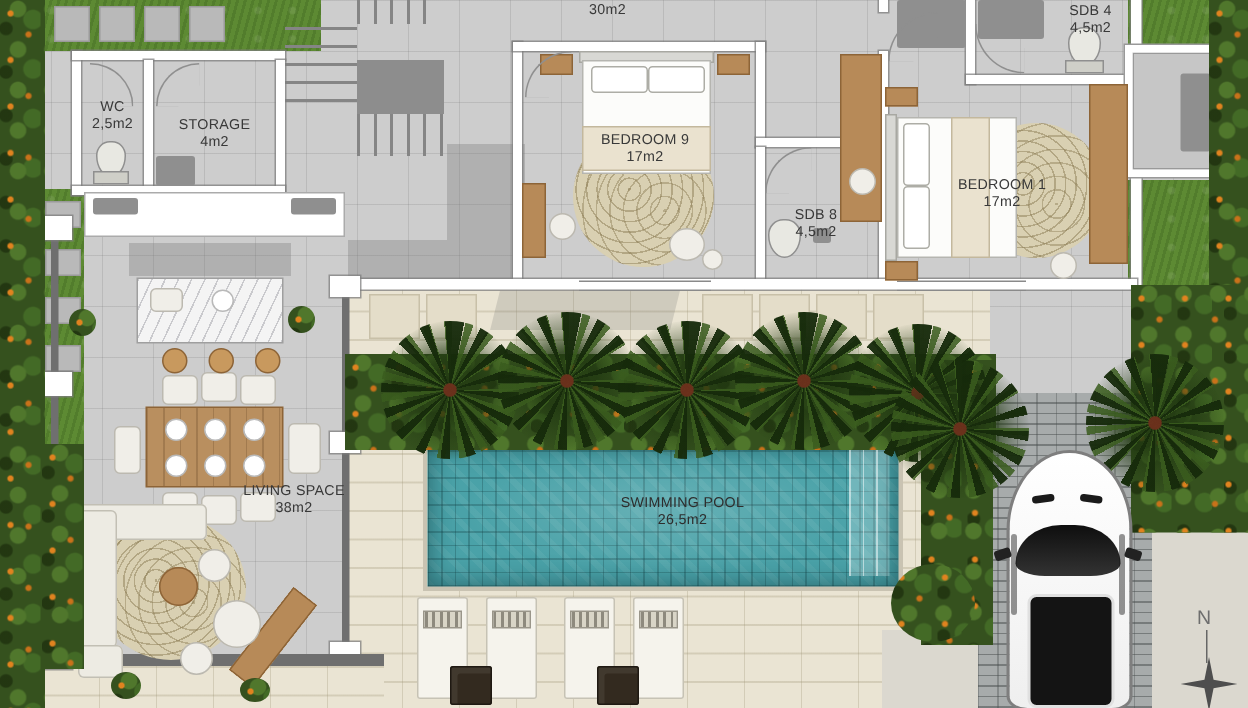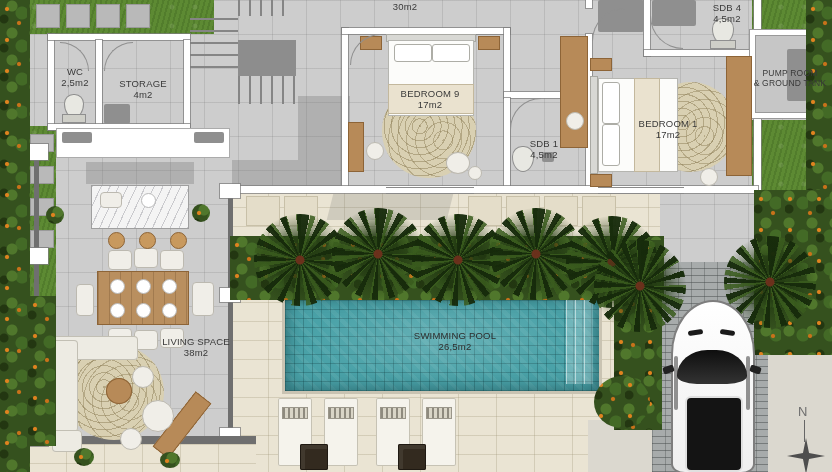--- a/index.html
+++ b/index.html
@@ -309,36 +309,32 @@
   </div>
   <div class="label" style="left:349px;top:-10px;width:112px">
     <span>CIRCULATION</span>
     <span>30m2</span>
   </div>
   <div class="label" style="left:384px;top:88px;width:92px">
     <span>BEDROOM 9</span>
     <span>17m2</span>
   </div>
   <div class="label" style="left:514px;top:138px;width:60px">
-    <span>SDB 1</span>
+    <span>SDB 8</span>
     <span>4,5m2</span>
   </div>
   <div class="label" style="left:698px;top:2px;width:58px">
     <span>SDB 4</span>
     <span>4,5m2</span>
   </div>
   <div class="label" style="left:622px;top:118px;width:92px">
     <span>BEDROOM 1</span>
     <span>17m2</span>
   </div>
-  <div class="label small" style="left:748px;top:68px;width:84px">
-    <span>PUMP ROOM</span>
-    <span>&amp; GROUND TANK</span>
-  </div>
-  <div class="label" style="left:148px;top:336px;width:96px">
+  <div class="label" style="left:148px;top:322px;width:96px">
     <span>LIVING SPACE</span>
     <span>38m2</span>
   </div>
   <div class="label" style="left:391px;top:330px;width:128px;color:#2e2e2e">
     <span>SWIMMING POOL</span>
     <span>26,5m2</span>
   </div>
 
   <div class="compassN" style="left:798px;top:404px">N</div>
   <div class="needle" style="left:804px;top:420px;width:1px;height:22px"></div>

